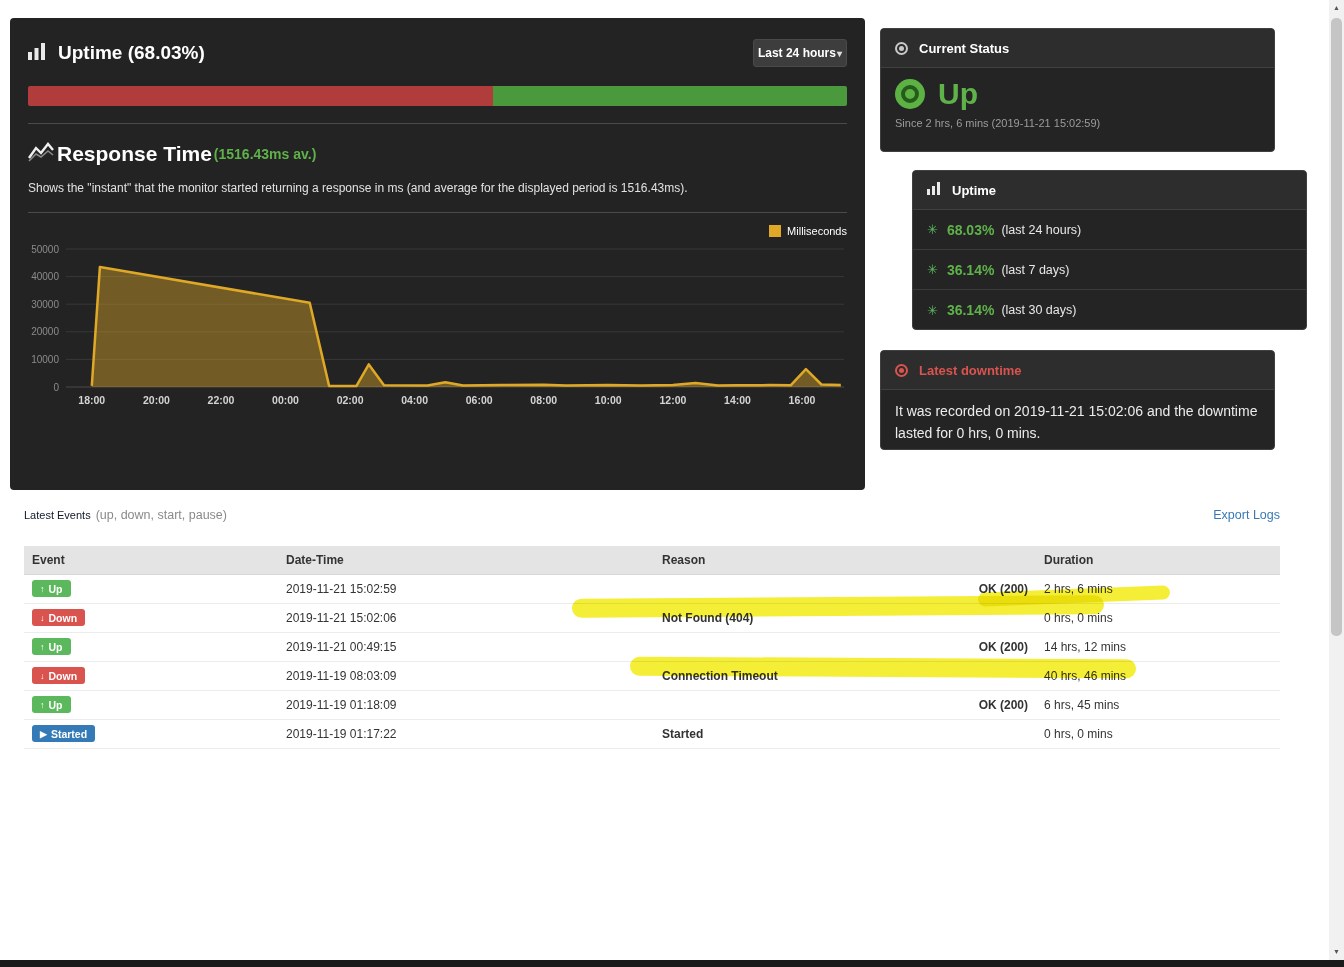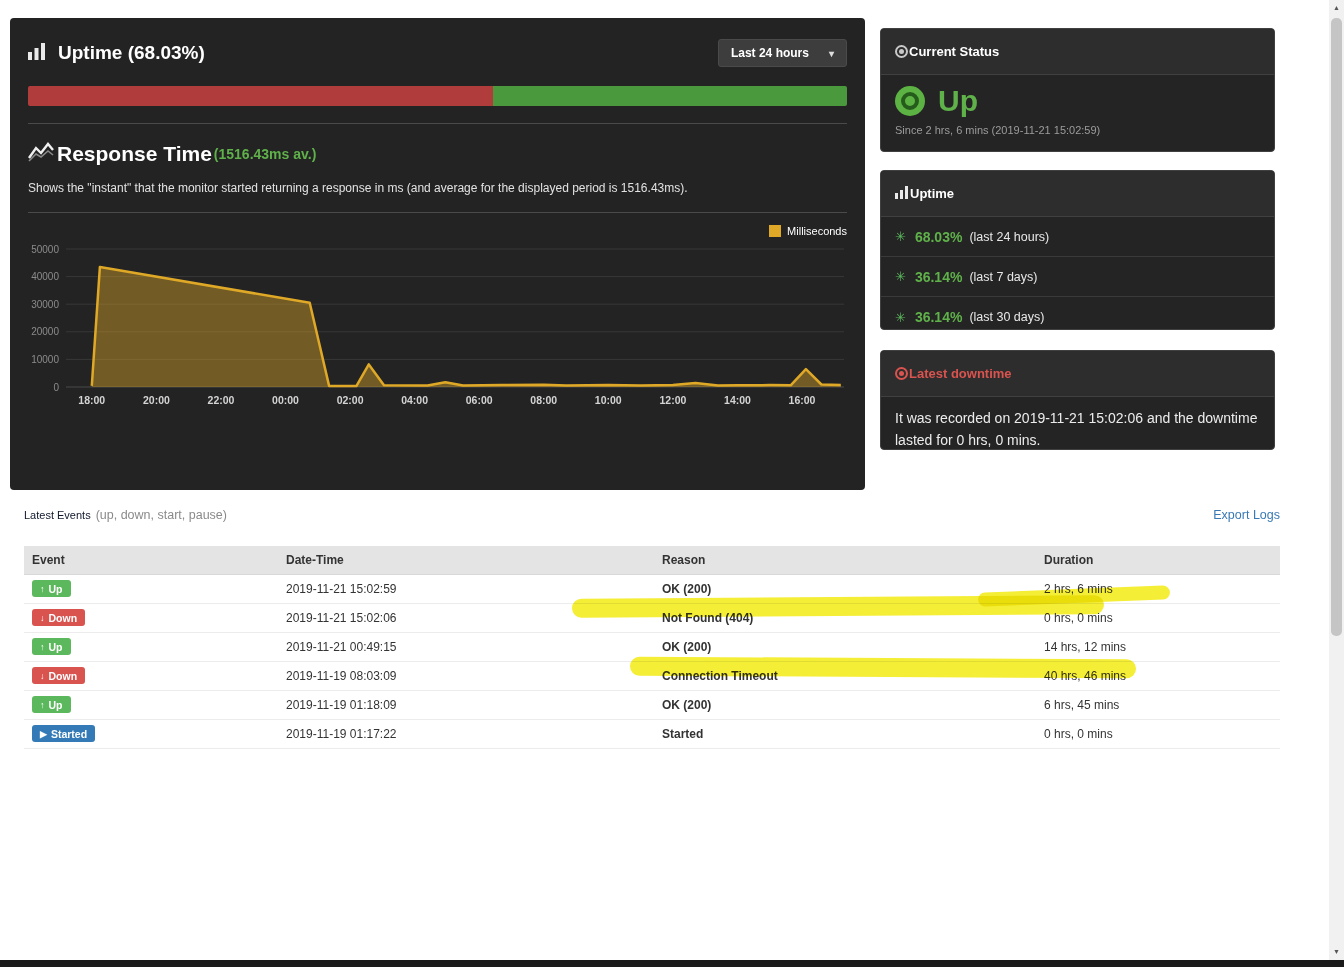--- a/index.html
+++ b/index.html
@@ -12,21 +12,21 @@
   
   .main-panel {
     position:absolute; left:10px; top:18px; width:855px; height:472px;
     background:#232323; border-radius:4px; padding:16px 18px; color:#fff;
   }
   .panel-top { display:flex; align-items:center; height:38px; }
   .panel-top h1 { margin:0 0 0 11px; font-size:19px; font-weight:bold; color:#fff; }
   .range-btn {
     margin-left:auto; background:#3d3d3d; color:#fff; border:1px solid #4a4a4a;
     border-radius:3px; font-family:inherit; font-size:12px; font-weight:bold;
-    padding:6px 12px; cursor:pointer; display:flex; align-items:center; gap:20px;
+    padding:6px 4px; cursor:pointer; display:flex; align-items:center; gap:1px;
   }
   .caret { font-size:10px; color:#ddd; }
   .uptime-bar { display:flex; height:20px; margin-top:14px; border-radius:2px; overflow:hidden; }
   .bar-down { background:#b13c3c; height:100%; }
   .bar-up { background:#4a9a3d; height:100%; flex:1; }
   .dark-hr { border:0; border-top:1px solid #4a4a4a; margin:17px 0 0 0; }
   .rt-header { display:flex; align-items:center; gap:2px; margin-top:18px; }
   .rt-header h2 { margin:0; font-size:21px; font-weight:bold; color:#fff; }
   .rt-avg { color:#5fb14a; font-size:14px; font-weight:bold; }
   .rt-desc { margin:15px 0 0 0; font-size:12px; color:#e2e2e2; }
@@ -37,37 +37,37 @@
   .ytick { fill:#8b8b8b; font-size:10px; font-family:"Liberation Sans",sans-serif; }
   .xtick { fill:#d4d4d4; font-size:10.5px; font-weight:bold; font-family:"Liberation Sans",sans-serif; }
 
   
   .side-panel {
     position:absolute; left:880px; width:395px; background:#242424;
     border:1px solid #404040; border-radius:4px; overflow:hidden; color:#fff;
   }
   .side-panel-header {
     background:#2d2d2d; border-bottom:1px solid #404040; padding:17px 14px;
-    height:46px; display:flex; align-items:center; gap:1px;
+    height:39px; display:flex; align-items:center; gap:11px;
     font-size:13px; font-weight:bold; color:#fff;
   }
   .side-panel-header.red-title { color:#d9534f; }
   .circle-dot { width:13px; height:13px; border:2px solid #c8c8c8; border-radius:50%;
                 position:relative; display:inline-block; flex:0 0 auto; }
   .circle-dot::after { content:''; position:absolute; inset:2px; background:#c8c8c8; border-radius:50%; }
   .circle-dot.red { border-color:#d9534f; }
   .circle-dot.red::after { background:#d9534f; }
   #panel-status { top:28px; height:124px; }
   .status-body { padding:11px 14px 0 14px; }
   .status-row { display:flex; align-items:center; gap:13px; }
   .up-big { width:30px; height:30px; border-radius:50%; background:#5cb344; position:relative; flex:0 0 auto; }
   .up-big::after { content:''; position:absolute; inset:6px; border:4px solid #265c1b; border-radius:50%; }
   .status-text { font-size:30px; font-weight:bold; color:#5fb14a; line-height:1; }
   .status-since { margin-top:8px; font-size:11px; color:#9c9c9c; }
-  #panel-uptime { top:170px; height:160px; }
+  #panel-uptime { top:170px; height:160px;margin-left:32px; }
   .stat-row { height:40px; display:flex; align-items:center; padding:0 14px;
               border-bottom:1px solid #3a3a3a; }
   .stat-row:last-child { border-bottom:0; }
   .stat-icon { color:#5cb85c; font-size:13px; margin-right:9px; }
   .stat-pct { color:#5fb14a; font-size:14px; font-weight:bold; margin-right:7px; }
   .stat-label { color:#e8e8e8; font-size:12.5px; }
   #panel-downtime { top:350px; height:100px; }
   .downtime-body { padding:11px 14px; font-size:14px; line-height:1.55; color:#ececec; }
 
   
@@ -84,21 +84,21 @@
   .th-event { width:254px; } .th-dt { width:376px; } .th-reason { width:382px; }
   .events-table td { height:29px; padding:0 8px; font-size:12px; color:#333;
                      border-bottom:1px solid #ececec; background:#fff; }
   .badge { display:inline-flex; align-items:center; gap:4px; color:#fff;
            font-size:10.5px; font-weight:bold; padding:2.5px 8px; border-radius:3px; }
   .badge-glyph { font-size:9px; }
   .badge-up { background:#5cb85c; }
   .badge-down { background:#d9534f; }
   .badge-started { background:#337ab7; }
   .c-reason { font-weight:bold; }
-  .r-ok { color:#449d44; }
+  .r-ok { color:#449d44;text-align:right; }
   .r-error { color:#d9534f; }
   .r-neutral { color:#333; }
   .c-dur { color:#444; }
 
   
   .hl { position:absolute; background:#f2ea0a; opacity:0.82; mix-blend-mode:multiply;
         border-radius:10px; pointer-events:none; }
   .hl1a { left:572px; top:597px; width:532px; height:19px; transform:rotate(-0.4deg); }
   .hl1b { left:978px; top:589px; width:192px; height:14px; transform:rotate(-2.2deg); }
   .hl2a { left:630px; top:658px; width:506px; height:19px; transform:rotate(0.3deg); }

